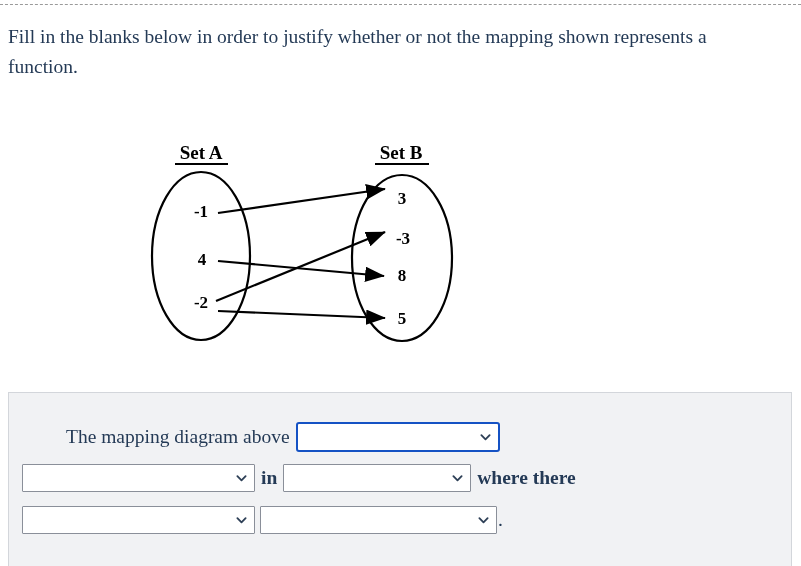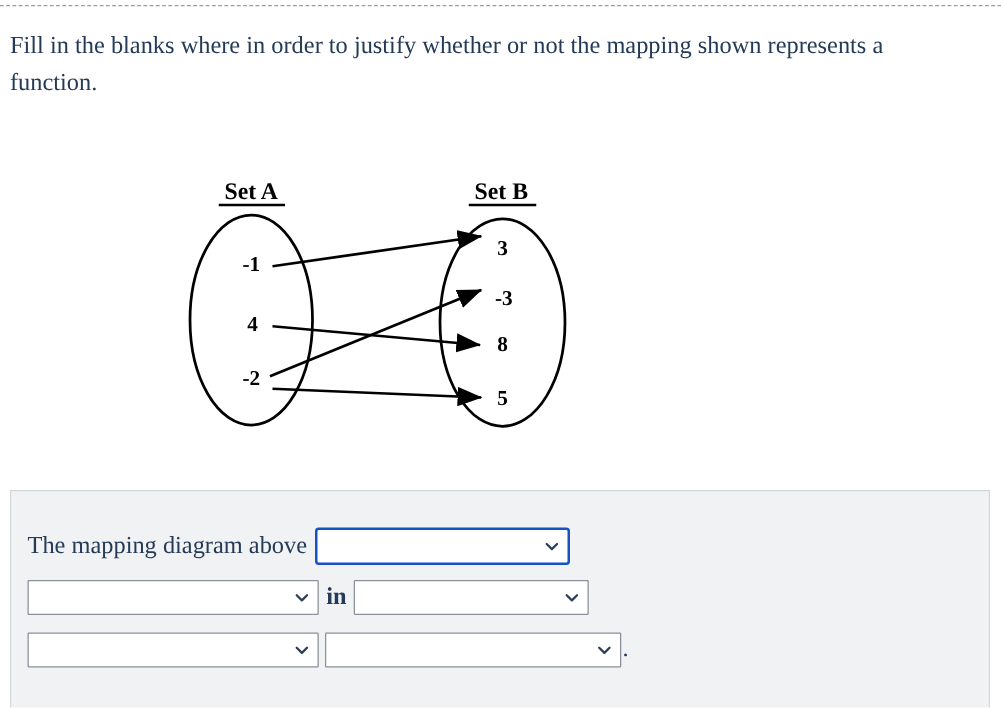--- a/index.html
+++ b/index.html
@@ -57,20 +57,21 @@
     font-size: 19.5px;
     color: #243a56;
     white-space: nowrap;
   }
   .row1 { left: 13px; top: 29px; }
   .row2 { left: 13px; top: 71px; font-weight: bold; }
   .row3 { left: 13px; top: 113px; }
   .txt {
     color: #243a56;
     font-size: 19.5px;
+    margin-left: 44px;
   }
   .gap-l { margin-left: 6px; }
   .gap-r { margin-right: 6px; }
 
   .dd {
     position: relative;
     height: 28px;
     box-sizing: border-box;
     background: #ffffff;
     border: 1px solid #8a8f99;
@@ -126,21 +127,21 @@
     font-size: 17px;
     font-weight: 700;
     fill: #000000;
   }
 </style>
 </head>
 <body>
 
 <div class="top-rule"></div>
 
-<div class="prompt">Fill in the blanks where in order to justify whether or not the mapping shown represents a function.</div>
+<div class="prompt">Fill in the blanks below in order to justify whether or not the mapping shown represents a function.</div>
 
 <div class="diagram-wrap">
   <svg class="diagram" width="801" height="240" viewBox="0 0 801 240" xmlns="http://www.w3.org/2000/svg">
     <defs>
       <marker id="arrowhead" markerWidth="9" markerHeight="7" refX="8.6" refY="3.5" orient="auto" markerUnits="strokeWidth">
         <polygon points="0 0, 9 3.5, 0 7" fill="#000000"></polygon>
       </marker>
     </defs>
 
     <text class="set-label" x="201" y="31" text-anchor="middle">Set A</text>
@@ -197,20 +198,21 @@
     </span>
     <span class="txt gap-l gap-r">in</span>
     <span class="dd w-b">
       <span class="dd-value"></span>
       <span class="chev">
         <svg viewBox="0 0 12 12" width="11" height="11">
             <path d="M1.5 4 L6 8.5 L10.5 4" fill="none" stroke="#2e4057" stroke-width="2" stroke-linecap="round" stroke-linejoin="round"></path>
           </svg>
       </span>
     </span>
+    <span class="txt gap-l">where there</span>
   </div>
 
   <div class="blank-row row3">
     <span class="dd w-c">
       <span class="dd-value"></span>
       <span class="chev">
         <svg viewBox="0 0 12 12" width="11" height="11">
             <path d="M1.5 4 L6 8.5 L10.5 4" fill="none" stroke="#2e4057" stroke-width="2" stroke-linecap="round" stroke-linejoin="round"></path>
           </svg>
       </span>

